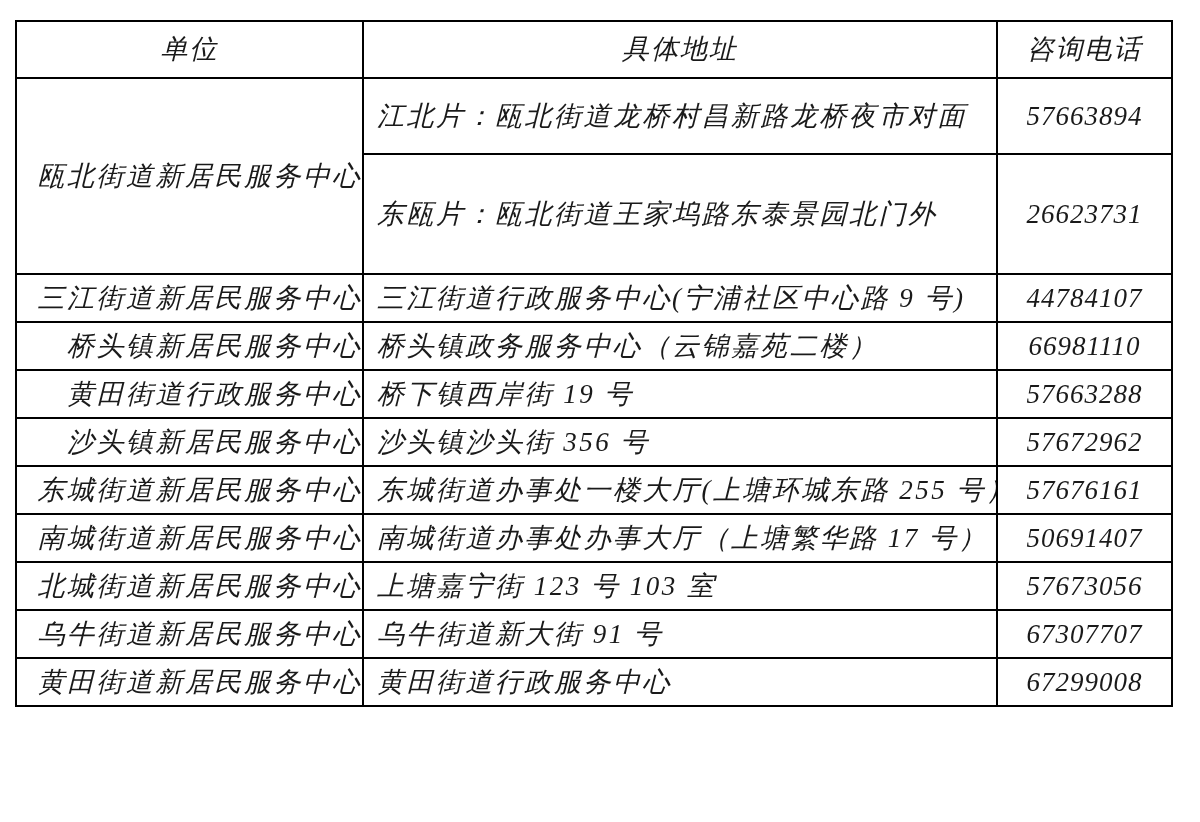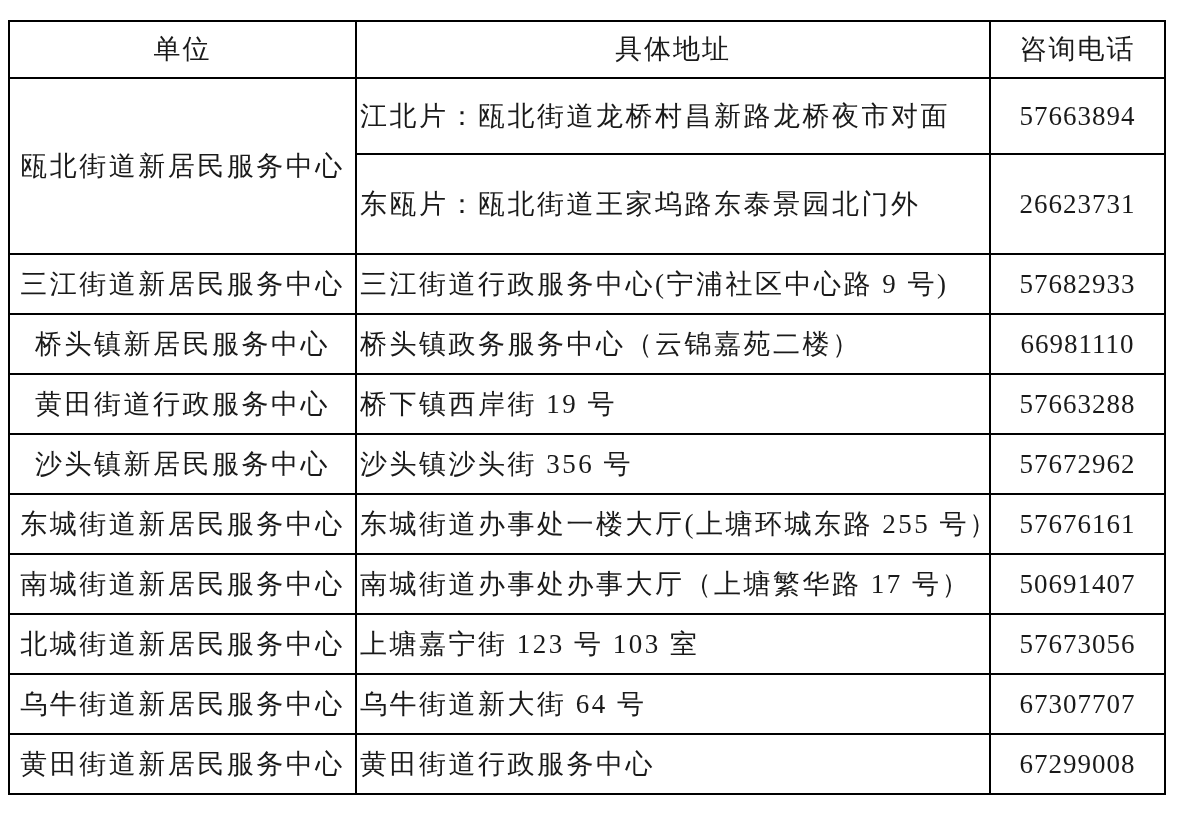--- a/index.html
+++ b/index.html
@@ -10,53 +10,54 @@
   body {
     width: 1200px;
     height: 822px;
     font-family: "Liberation Serif", "DejaVu Serif", serif;
     color: #1a1a1a;
     overflow: hidden;
   }
   table.contact-table {
     border-collapse: collapse;
     table-layout: fixed;
-    margin: 20px 0 0 8px;
+    margin: 20px 0 0 15px;
     width: 1156px;
+    font-style: italic;
   }
   .contact-table th,
   .contact-table td {
     border: 2px solid #000000;
     font-weight: normal;
     font-size: 27px;
     line-height: 1.2;
     white-space: nowrap;
     overflow: hidden;
     vertical-align: middle;
     padding: 0;
   }
   col.c-unit  { width: 347px; }
   col.c-addr  { width: 634px; }
   col.c-phone { width: 175px; }
   tr.r-head { height: 57px; }
   tr.r-sub1 { height: 76px; }
-  tr.r-sub2 { height: 100px; }
-  tr.r-std  { height: 60px; }
+  tr.r-sub2 { height: 120px; }
+  tr.r-std  { height: 48px; }
   .contact-table th {
     text-align: center;
     letter-spacing: 2px;
   }
   td.unit {
-    text-align: center;
+    text-align: right;
     padding-left: 0;
     letter-spacing: 2.5px;
   }
   td.addr {
     text-align: left;
-    padding-left: 3px;
+    padding-left: 13px;
     letter-spacing: 2.5px;
   }
   td.phone {
     text-align: center;
     letter-spacing: 1px;
   }
 </style>
 </head>
 <body>
 
@@ -79,21 +80,21 @@
       <td class="addr">江北片：瓯北街道龙桥村昌新路龙桥夜市对面</td>
       <td class="phone">57663894</td>
     </tr>
     <tr class="r-sub2">
       <td class="addr">东瓯片：瓯北街道王家坞路东泰景园北门外</td>
       <td class="phone">26623731</td>
     </tr>
     <tr class="r-std">
       <td class="unit">三江街道新居民服务中心</td>
       <td class="addr">三江街道行政服务中心(宁浦社区中心路 9 号)</td>
-      <td class="phone">57682933</td>
+      <td class="phone">44784107</td>
     </tr>
     <tr class="r-std">
       <td class="unit">桥头镇新居民服务中心</td>
       <td class="addr">桥头镇政务服务中心（云锦嘉苑二楼）</td>
       <td class="phone">66981110</td>
     </tr>
     <tr class="r-std">
       <td class="unit">黄田街道行政服务中心</td>
       <td class="addr">桥下镇西岸街 19 号</td>
       <td class="phone">57663288</td>
@@ -113,21 +114,21 @@
       <td class="addr">南城街道办事处办事大厅（上塘繁华路 17 号）</td>
       <td class="phone">50691407</td>
     </tr>
     <tr class="r-std">
       <td class="unit">北城街道新居民服务中心</td>
       <td class="addr">上塘嘉宁街 123 号 103 室</td>
       <td class="phone">57673056</td>
     </tr>
     <tr class="r-std">
       <td class="unit">乌牛街道新居民服务中心</td>
-      <td class="addr">乌牛街道新大街 64 号</td>
+      <td class="addr">乌牛街道新大街 91 号</td>
       <td class="phone">67307707</td>
     </tr>
     <tr class="r-std">
       <td class="unit">黄田街道新居民服务中心</td>
       <td class="addr">黄田街道行政服务中心</td>
       <td class="phone">67299008</td>
     </tr>
   </tbody>
 </table>
 

